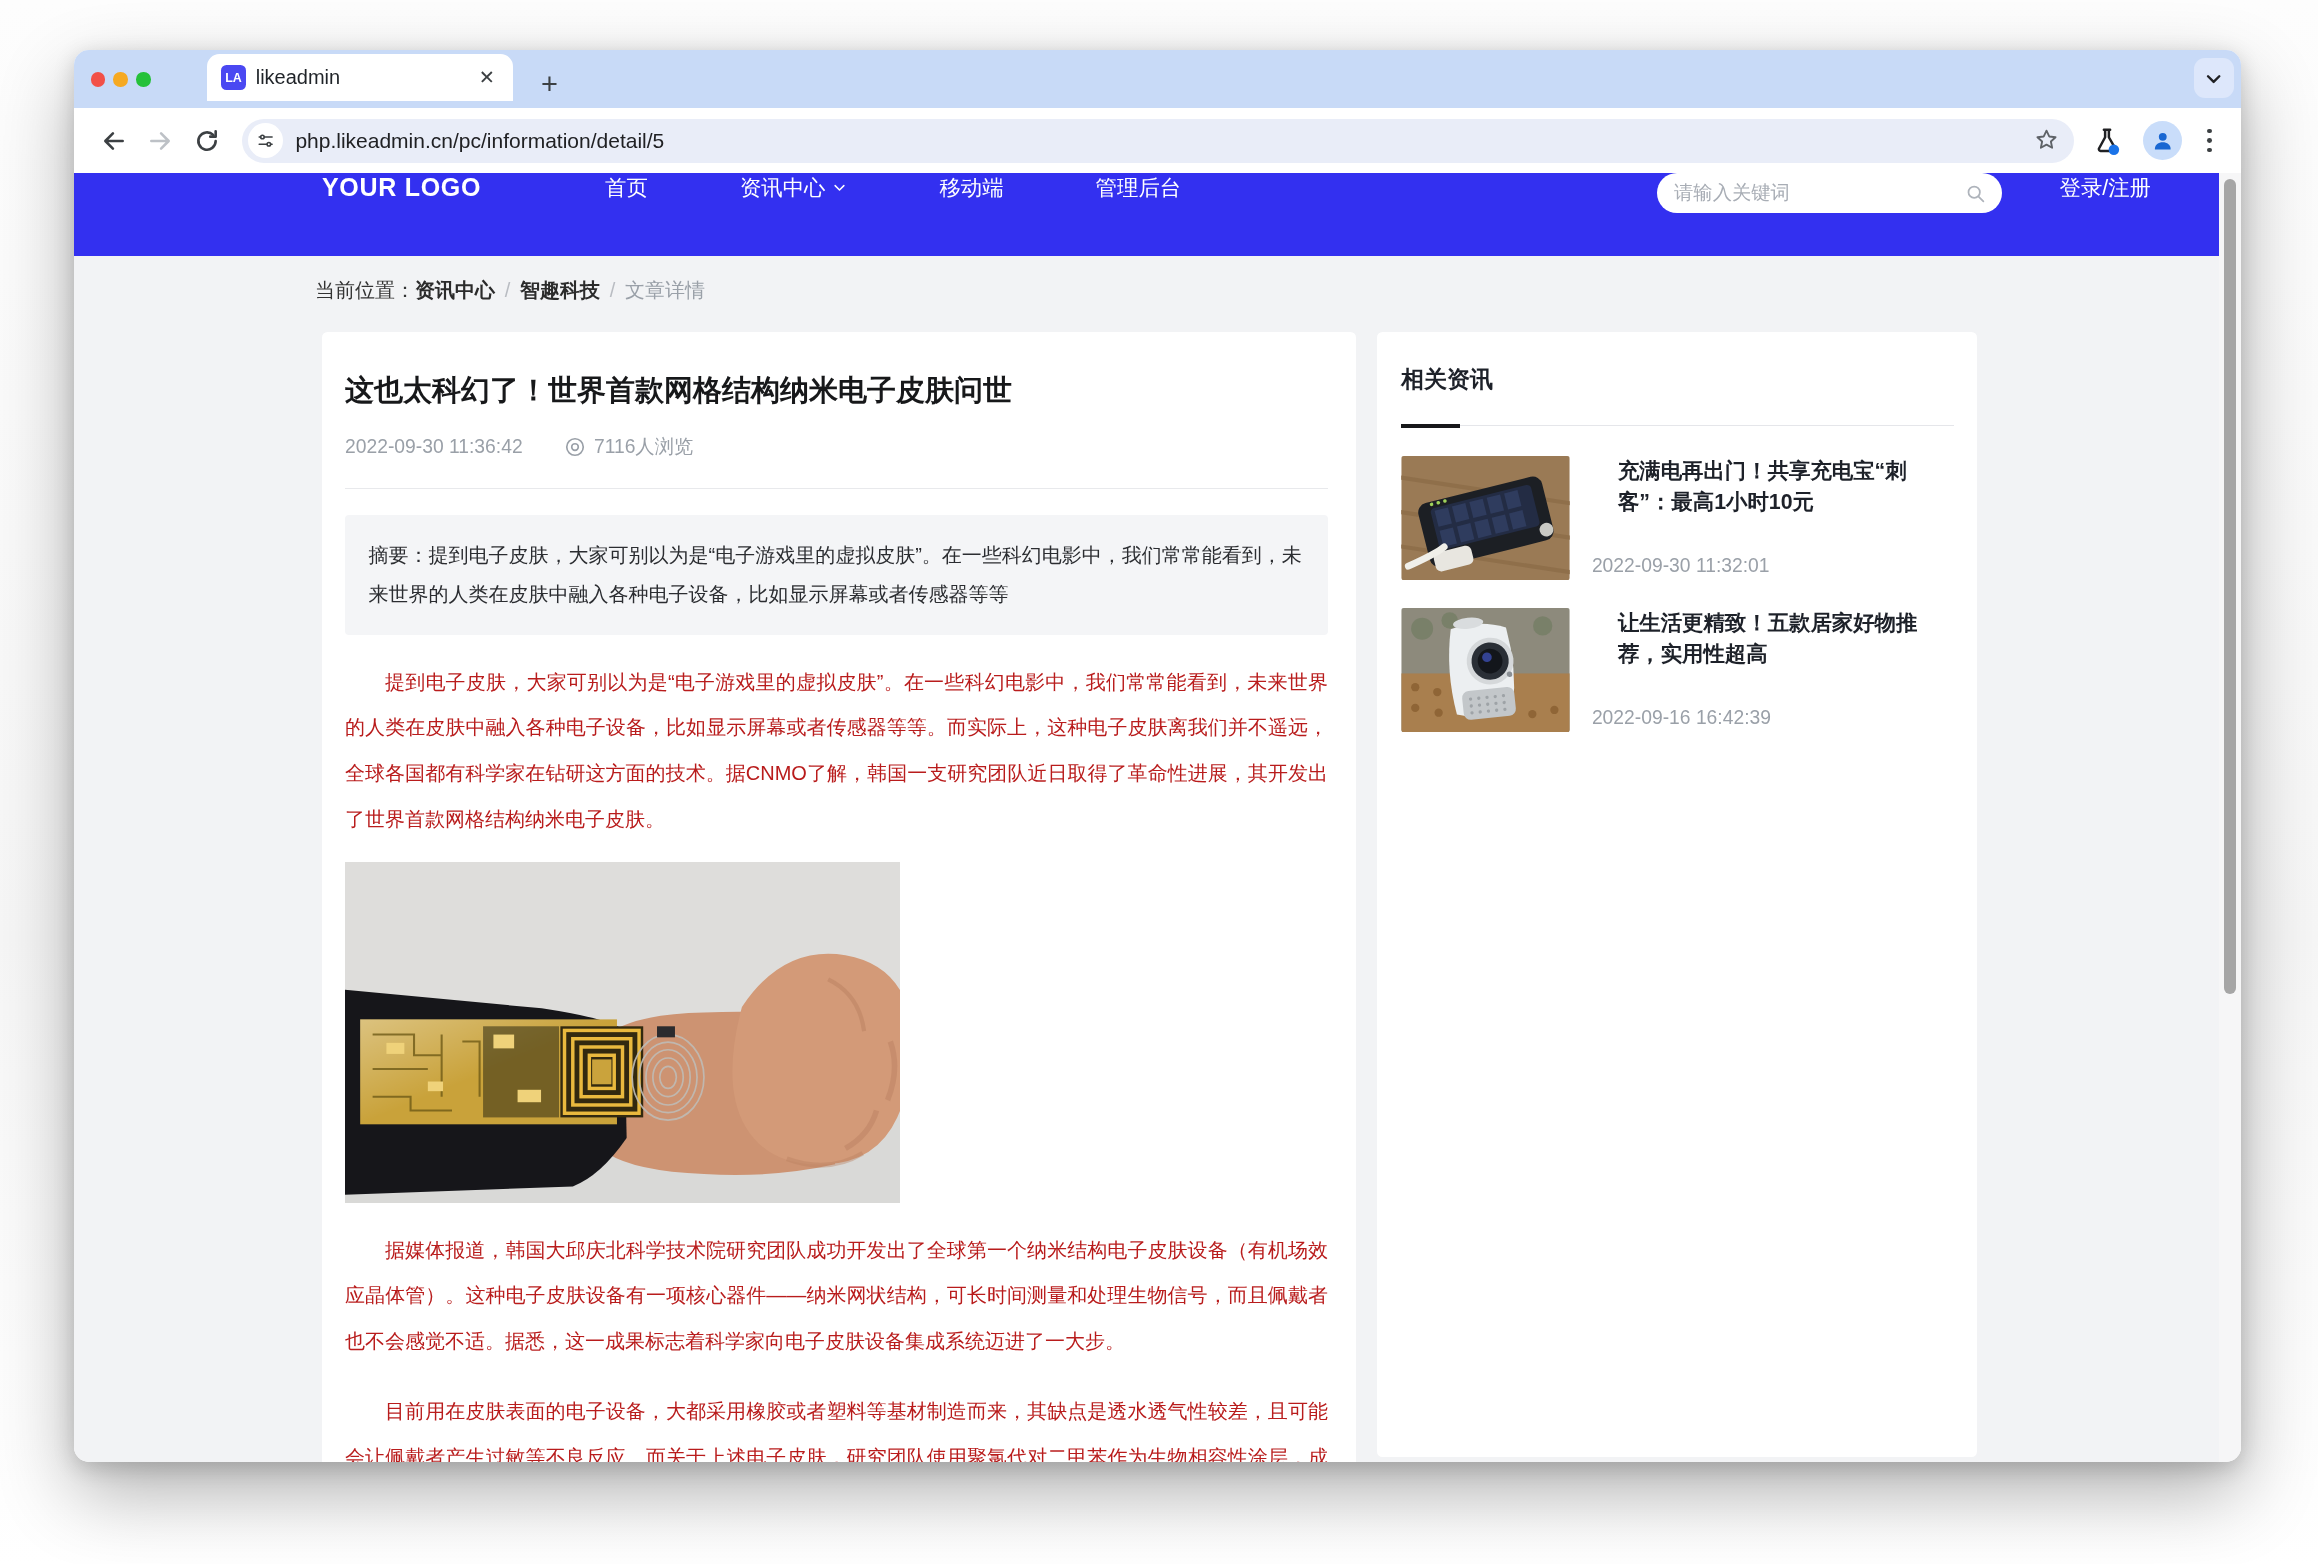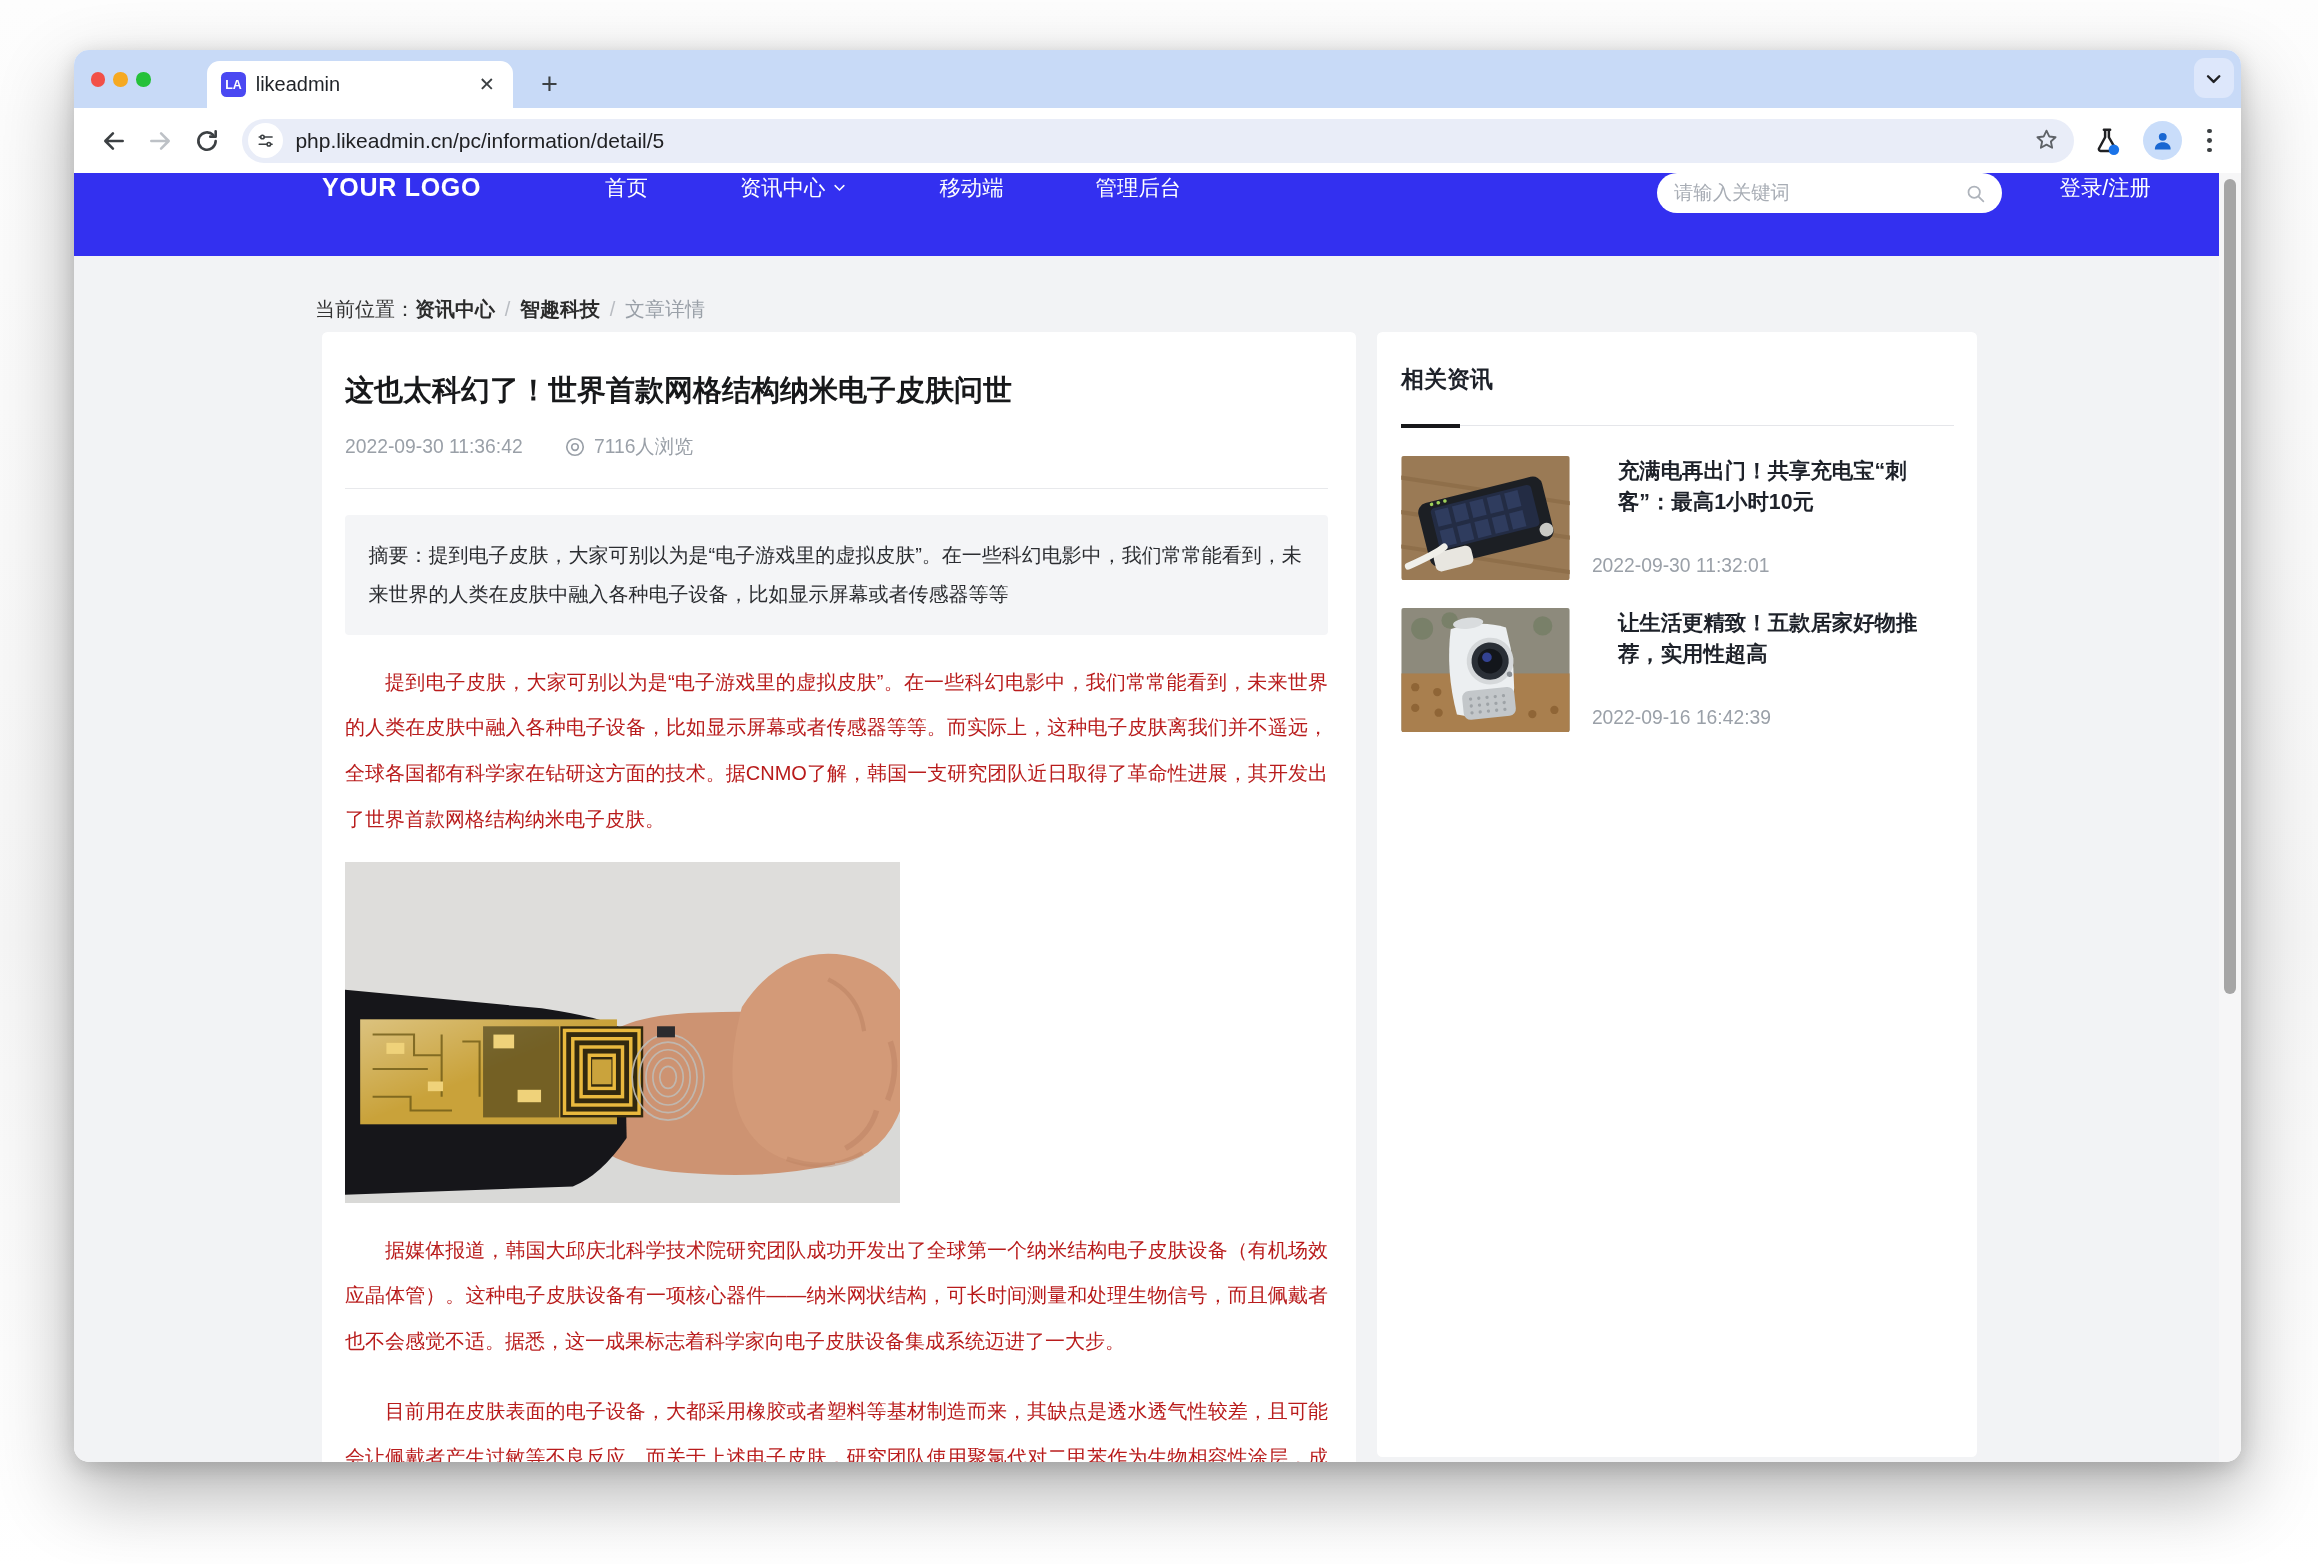--- a/index.html
+++ b/index.html
@@ -16,21 +16,21 @@
     border-radius:15px; overflow:hidden; background:#fff;
     box-shadow:0 31px 76px rgba(0,0,0,.30), 0 5.5px 21px rgba(0,0,0,.16);
   }
 
   
   .tabstrip { position:relative; height:58px; background:#c8daf7; }
   .traffic { position:absolute; left:16.6px; top:22px; display:flex; gap:8.3px; }
   .traffic span { width:14.5px; height:14.5px; border-radius:50%; display:block; }
   .light-red{background:#f25048;} .light-yellow{background:#f6a922;} .light-green{background:#25c13a;}
   .tab {
-    position:absolute; left:133px; top:11px; width:306px; height:47px;
+    position:absolute; left:133px; top:4px; width:306px; height:47px;
     background:#fff; border-radius:12.4px 12.4px 0 0;
     display:flex; align-items:center; padding:0 14px; gap:9.7px;
   }
   .favicon { width:25px; height:25px; border-radius:5.5px; background:#4a48f2; color:#fff;
     font-size:12.4px; font-weight:bold; display:flex; align-items:center; justify-content:center; }
   .tab-title { font-size:20px; color:#1f2328; flex:1; white-space:nowrap; overflow:hidden; }
   .tab-close { font-size:19.3px; color:#3c4043; padding:1.4px 4.1px; }
   .newtab { position:absolute; left:456px; top:15px; font-size:29px; color:#3c4043; width:39px; height:39px;
     display:flex; align-items:center; justify-content:center; border-radius:50%; }
   .strip-chevron { position:absolute; left:2120px; top:8.3px; width:40px; height:40px; border-radius:11px;
@@ -69,21 +69,21 @@
     font-family:"Liberation Sans","DejaVu Sans",sans-serif; }
   .search-pill input::placeholder { color:#a8adb5; }
   .search-pill svg { width:21px; height:21px; flex:none; }
   .login { color:#fff; font-size:21.4px; margin-left:57px; white-space:nowrap; }
 
   
   .page { position:relative; height:1206px; background:#f2f3f5; overflow:hidden; margin-right:22px; }
   .scrolltrack { position:absolute; right:0; top:123px; bottom:0; width:22px; background:#f6f6f7; }
   .scrollthumb { position:absolute; left:4.8px; top:5.5px; width:12.4px; height:815px; border-radius:6.2px; background:#a6a6a6; }
 
-  .breadcrumb { position:absolute; left:241px; top:40px; font-size:20px; color:#333; }
+  .breadcrumb { position:absolute; left:241px; top:21px; font-size:20px; color:#333; }
   .breadcrumb b { font-weight:bold; color:#2b2b2b; }
   .crumb-sep { color:#b9bcc2; margin:0 9.7px; }
   .crumb-last { color:#9aa0a8; }
 
   .content { position:absolute; left:248px; top:76px; display:flex; gap:21.4px; }
 
   .article-card { width:1034px; height:1175px; background:#fff; border-radius:5.5px; padding:40px 28px 0 23px; }
   .article-title { font-size:29px; font-weight:bold; color:#17181a; line-height:1.3; }
   .article-meta { margin-top:23.5px; display:flex; align-items:center; gap:41px; font-size:19.3px; color:#9aa0a8; }
   .views { display:flex; align-items:center; gap:8.3px; }

